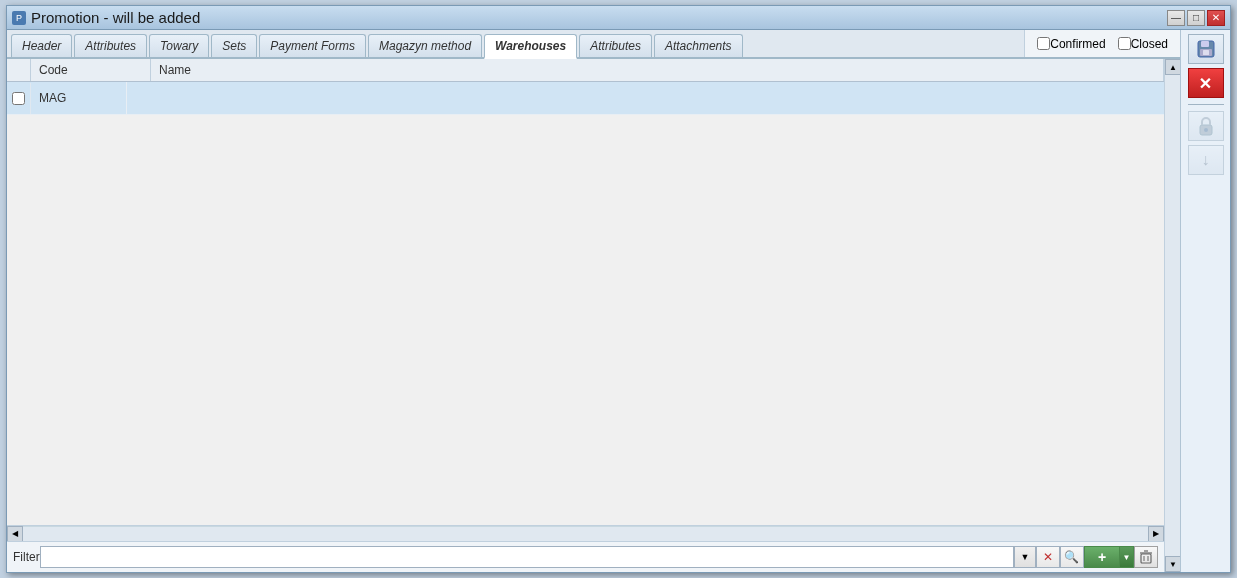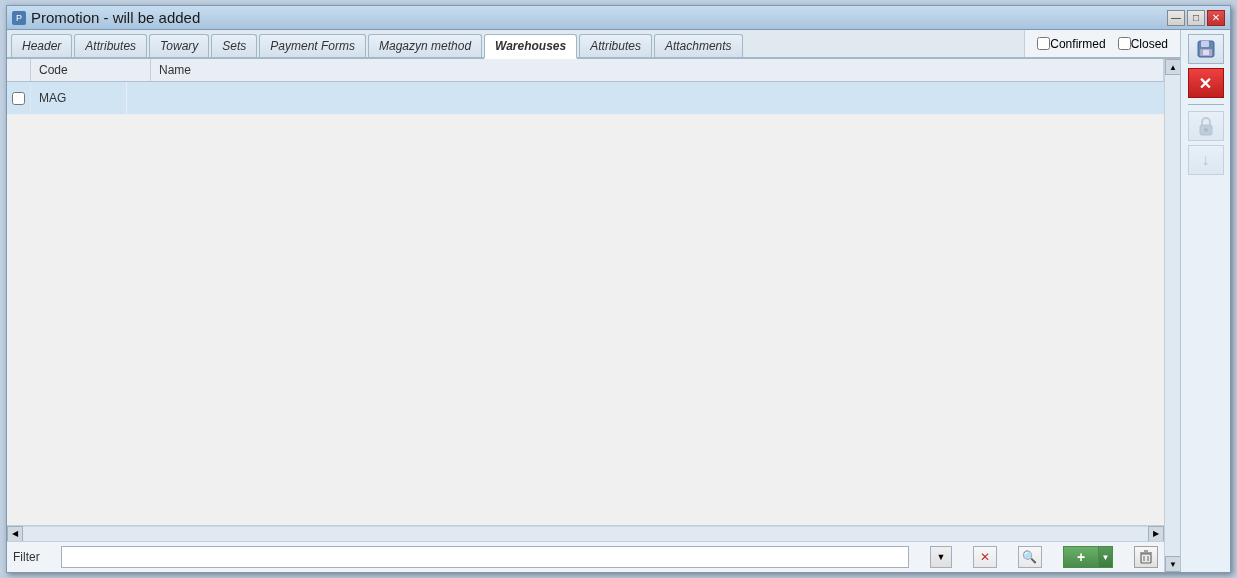--- a/index.html
+++ b/index.html
@@ -169,21 +169,21 @@
 
     .td.code-col { width: 96px; }
     .td.name-col { flex: 1; }
 
     .filter-row {
       display: flex;
       align-items: center;
       padding: 4px 6px;
       background: #f0f4f8;
       border-top: 1px solid #c0d0de;
-      gap: 21px;
+      gap: 0;
       flex-shrink: 0;
     }
 
     .filter-label {
       color: #333;
       flex-shrink: 0;
     }
 
     .filter-input {
       flex: 1;

